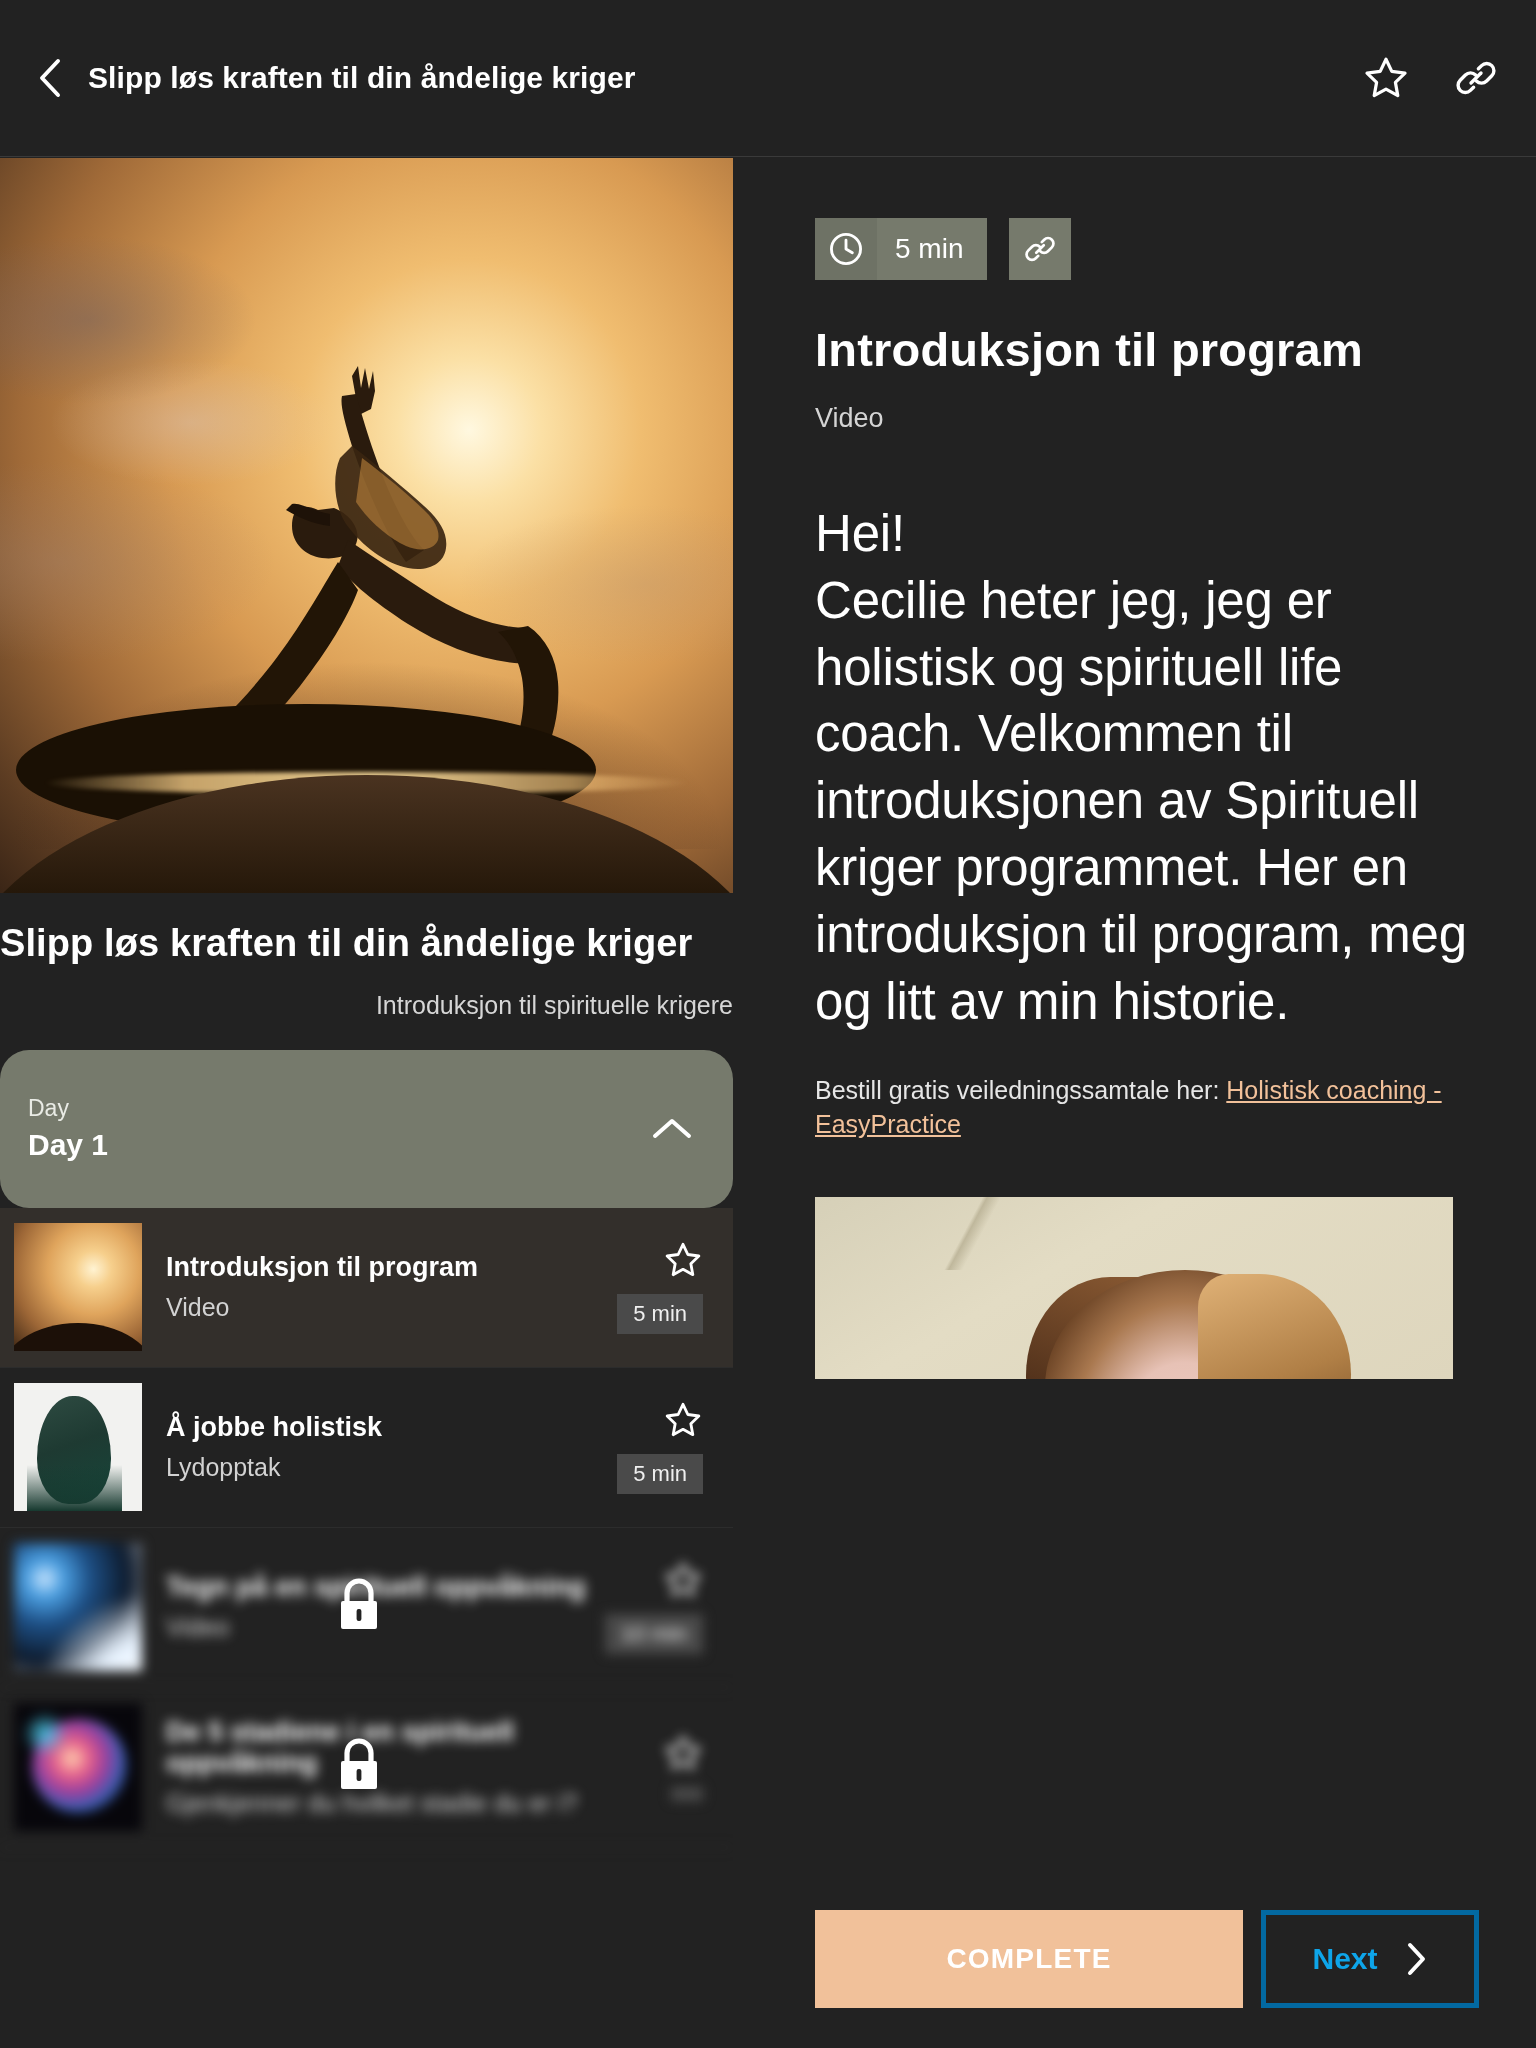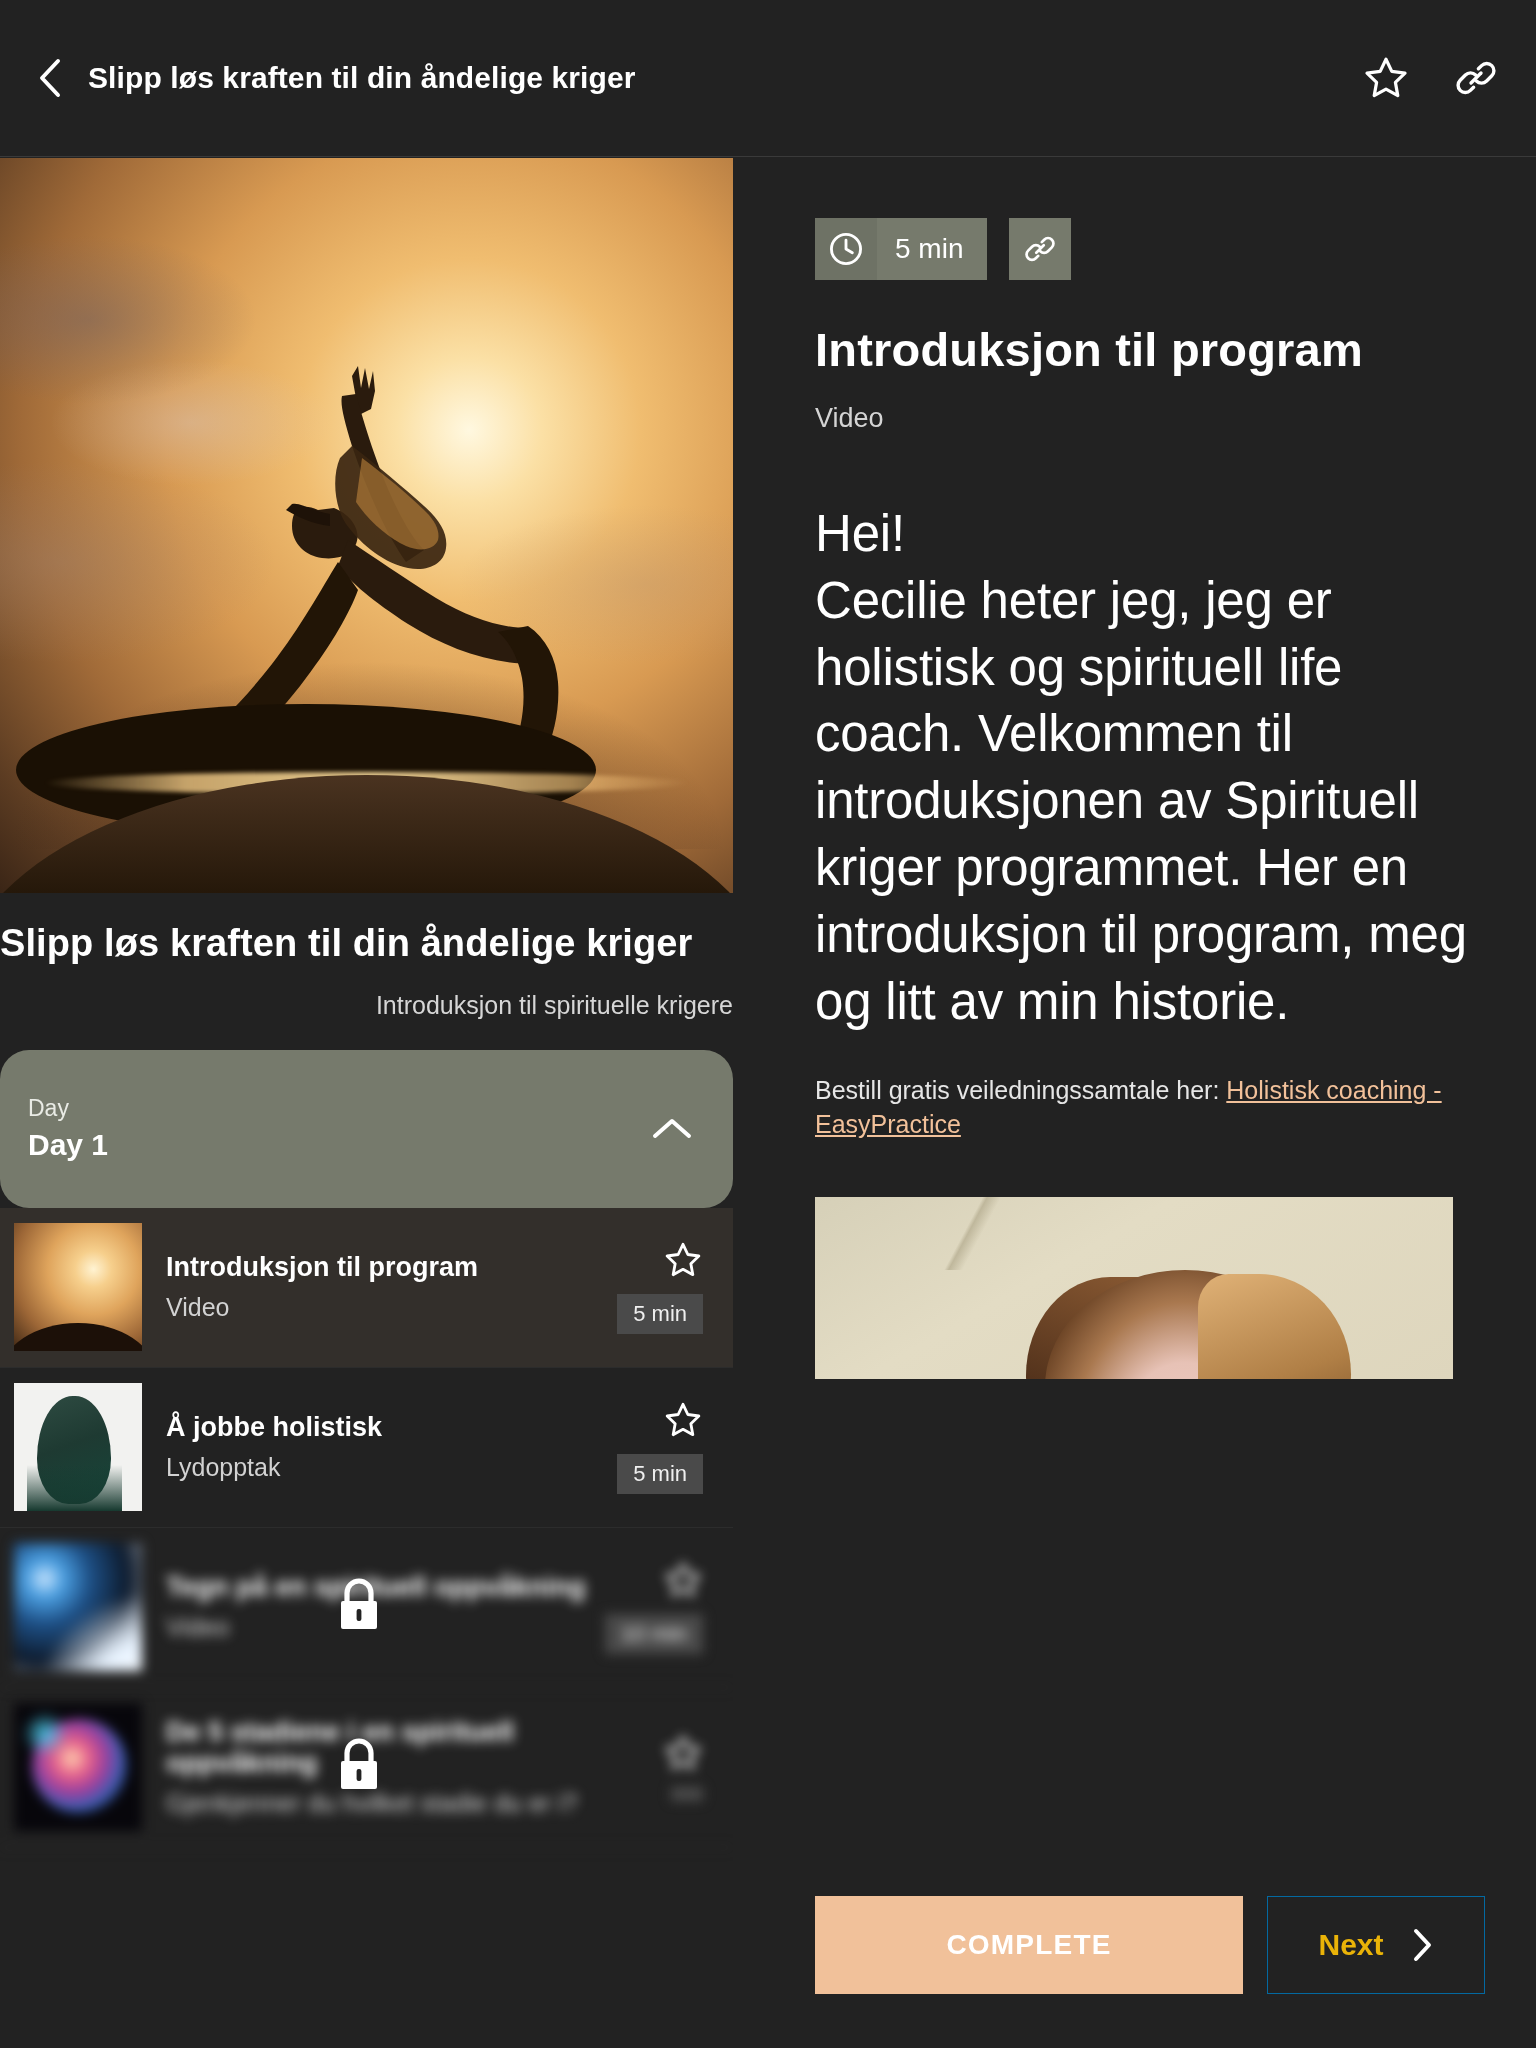--- a/index.html
+++ b/index.html
@@ -286,39 +286,39 @@
   }
   .r-video .hair-r {
     position: absolute; left: 60%; top: 42%;
     width: 24%; height: 92%;
     border-radius: 20% 60% 40% 10%;
     background: linear-gradient(160deg, #e0b277 0%, #b07f46 60%, #7a5128 100%);
   }
 
   .r-actions {
     position: absolute;
-    left: 82px; bottom: 54px;
-    display: flex; align-items: flex-end; gap: 24px;
+    left: 82px; bottom: 40px;
+    display: flex; align-items: flex-end; gap: 18px;
   }
   .btn-complete {
     width: 428px; height: 98px;
     background: #f1c19a;
     color: #ffffff;
     font-size: 28px;
     font-weight: bold;
     letter-spacing: 1.2px;
     display: flex; align-items: center; justify-content: center;
     border: none; cursor: pointer;
     font-family: "Liberation Sans", sans-serif;
   }
   .btn-next {
     width: 218px; height: 98px;
     background: transparent;
-    border: 1px solid #0369a1;
-    color: #eab308;
+    border: 5px solid #0369a1;
+    color: #0ea5e9;
     font-size: 30px;
     font-weight: bold;
     display: flex; align-items: center; justify-content: center;
     gap: 26px;
     cursor: pointer;
     font-family: "Liberation Sans", sans-serif;
   }
 </style>
 </head>
 <body>

